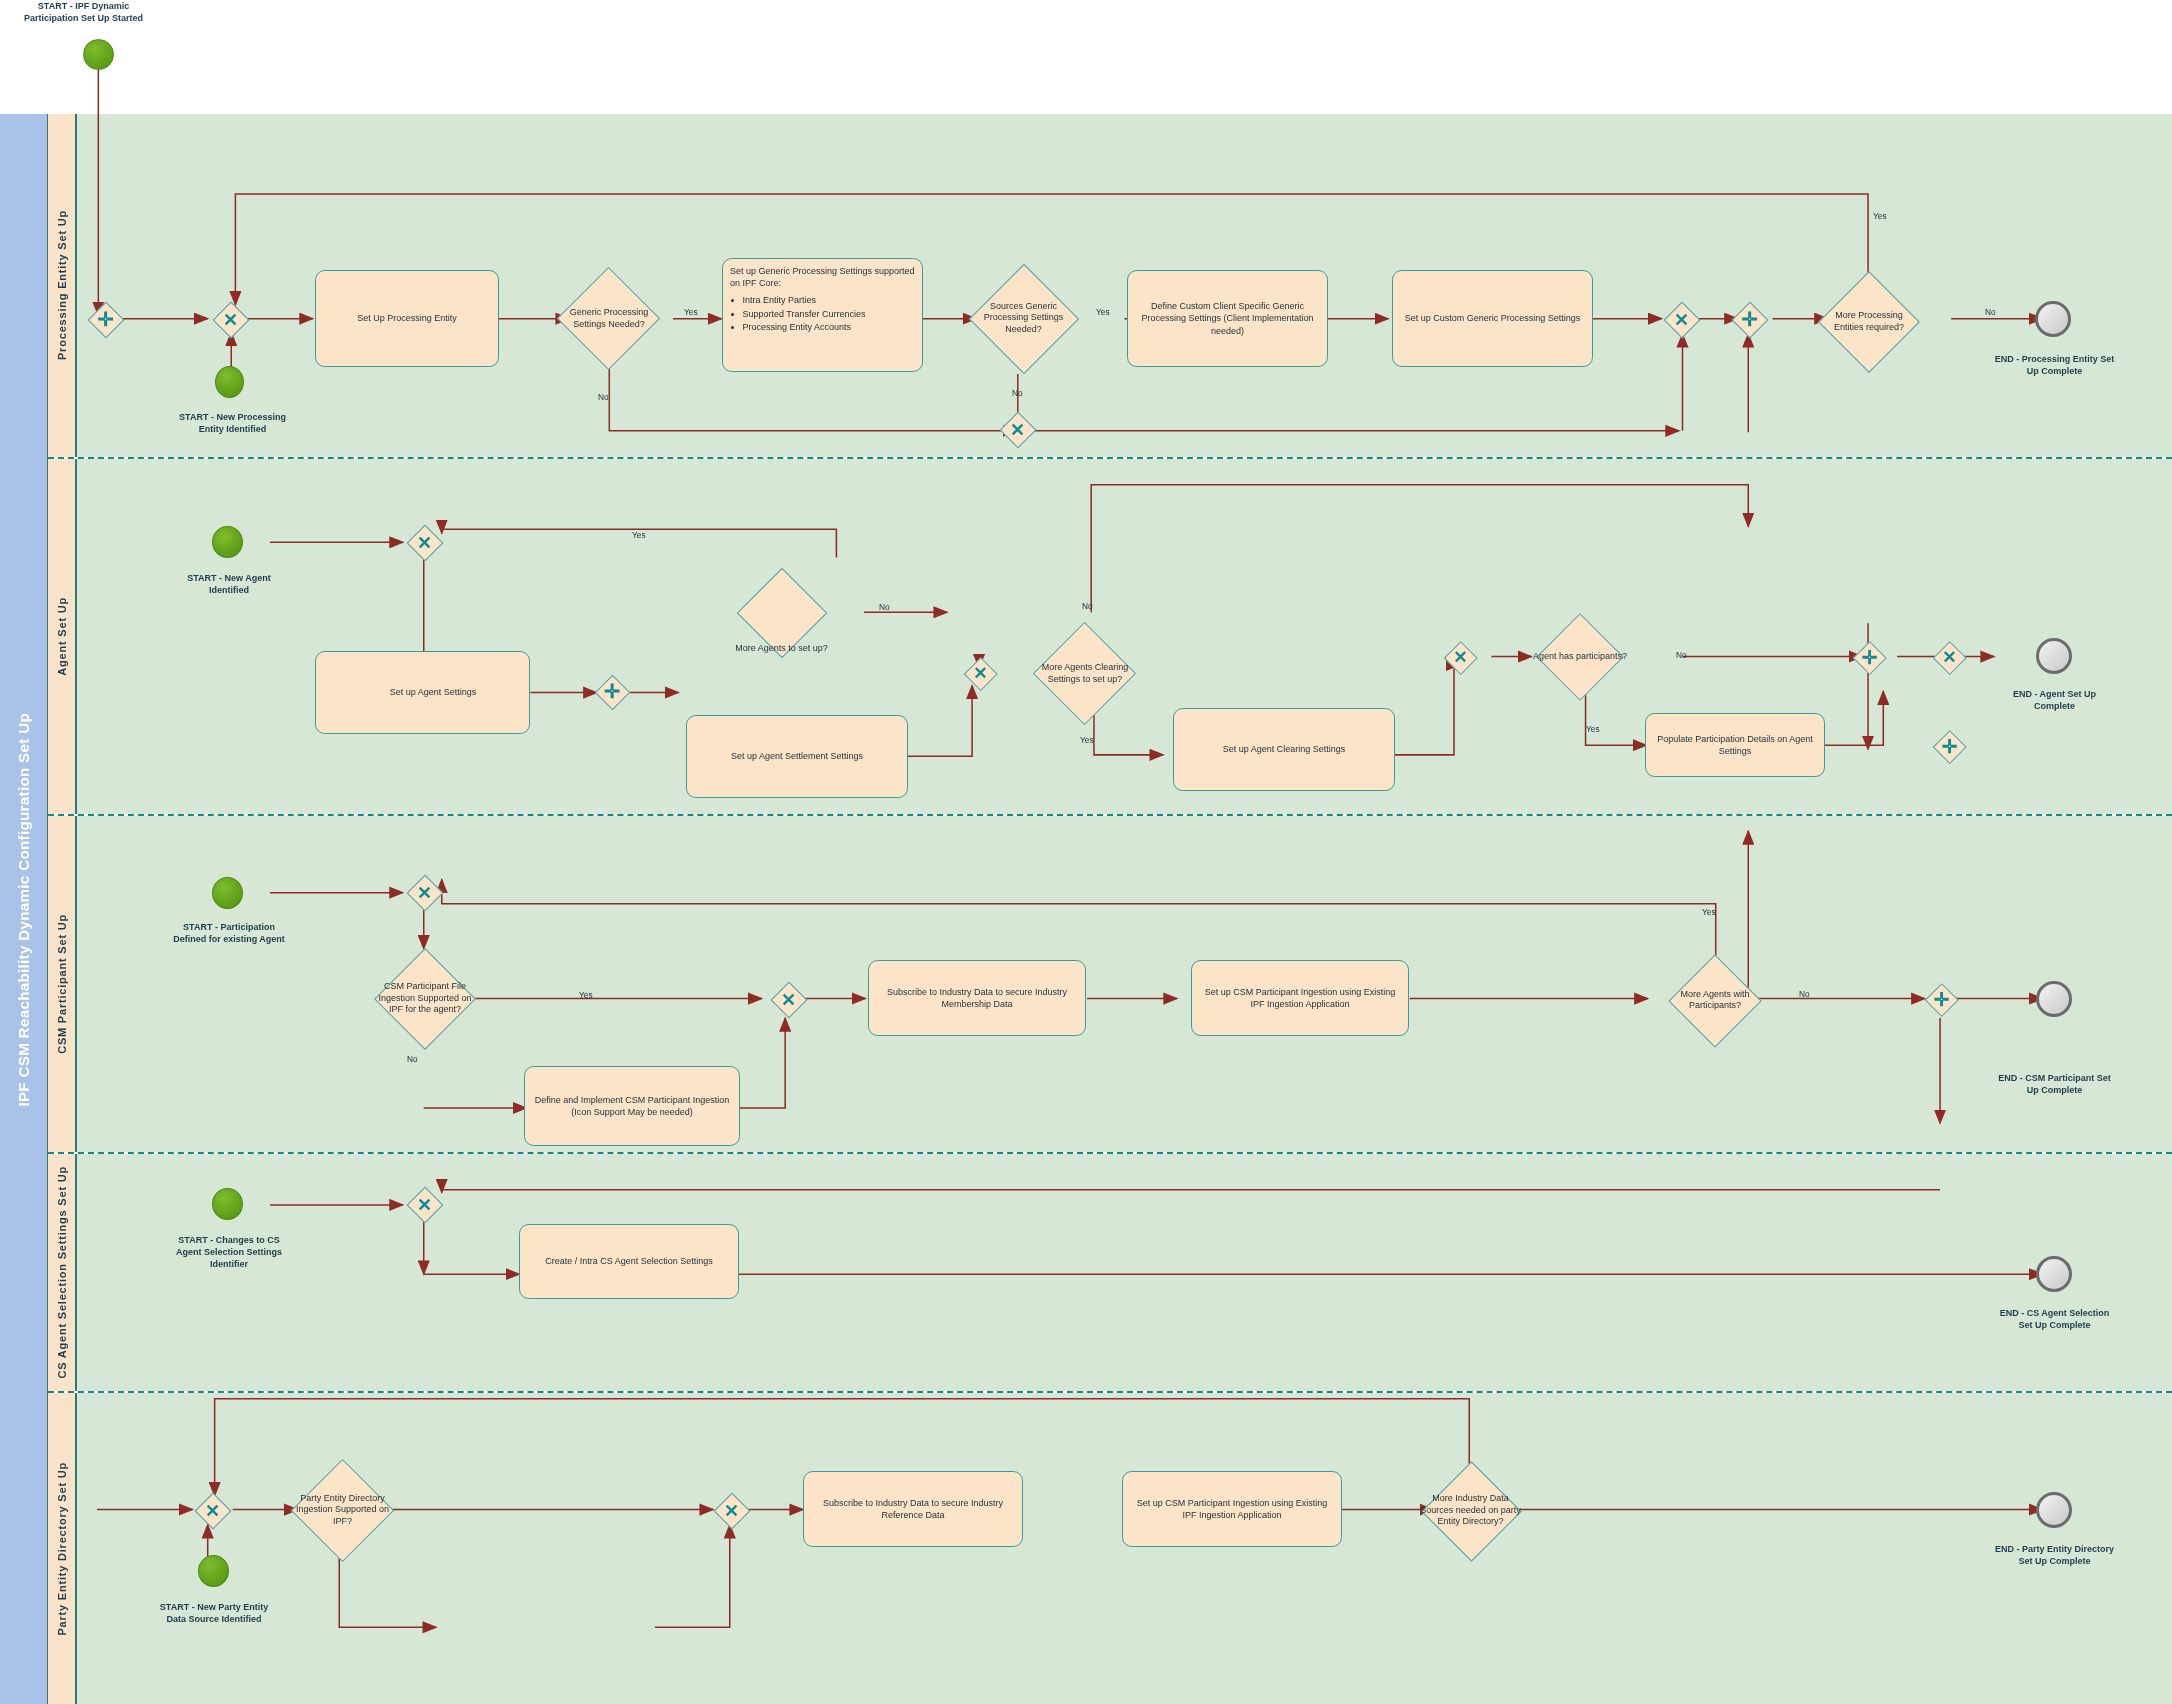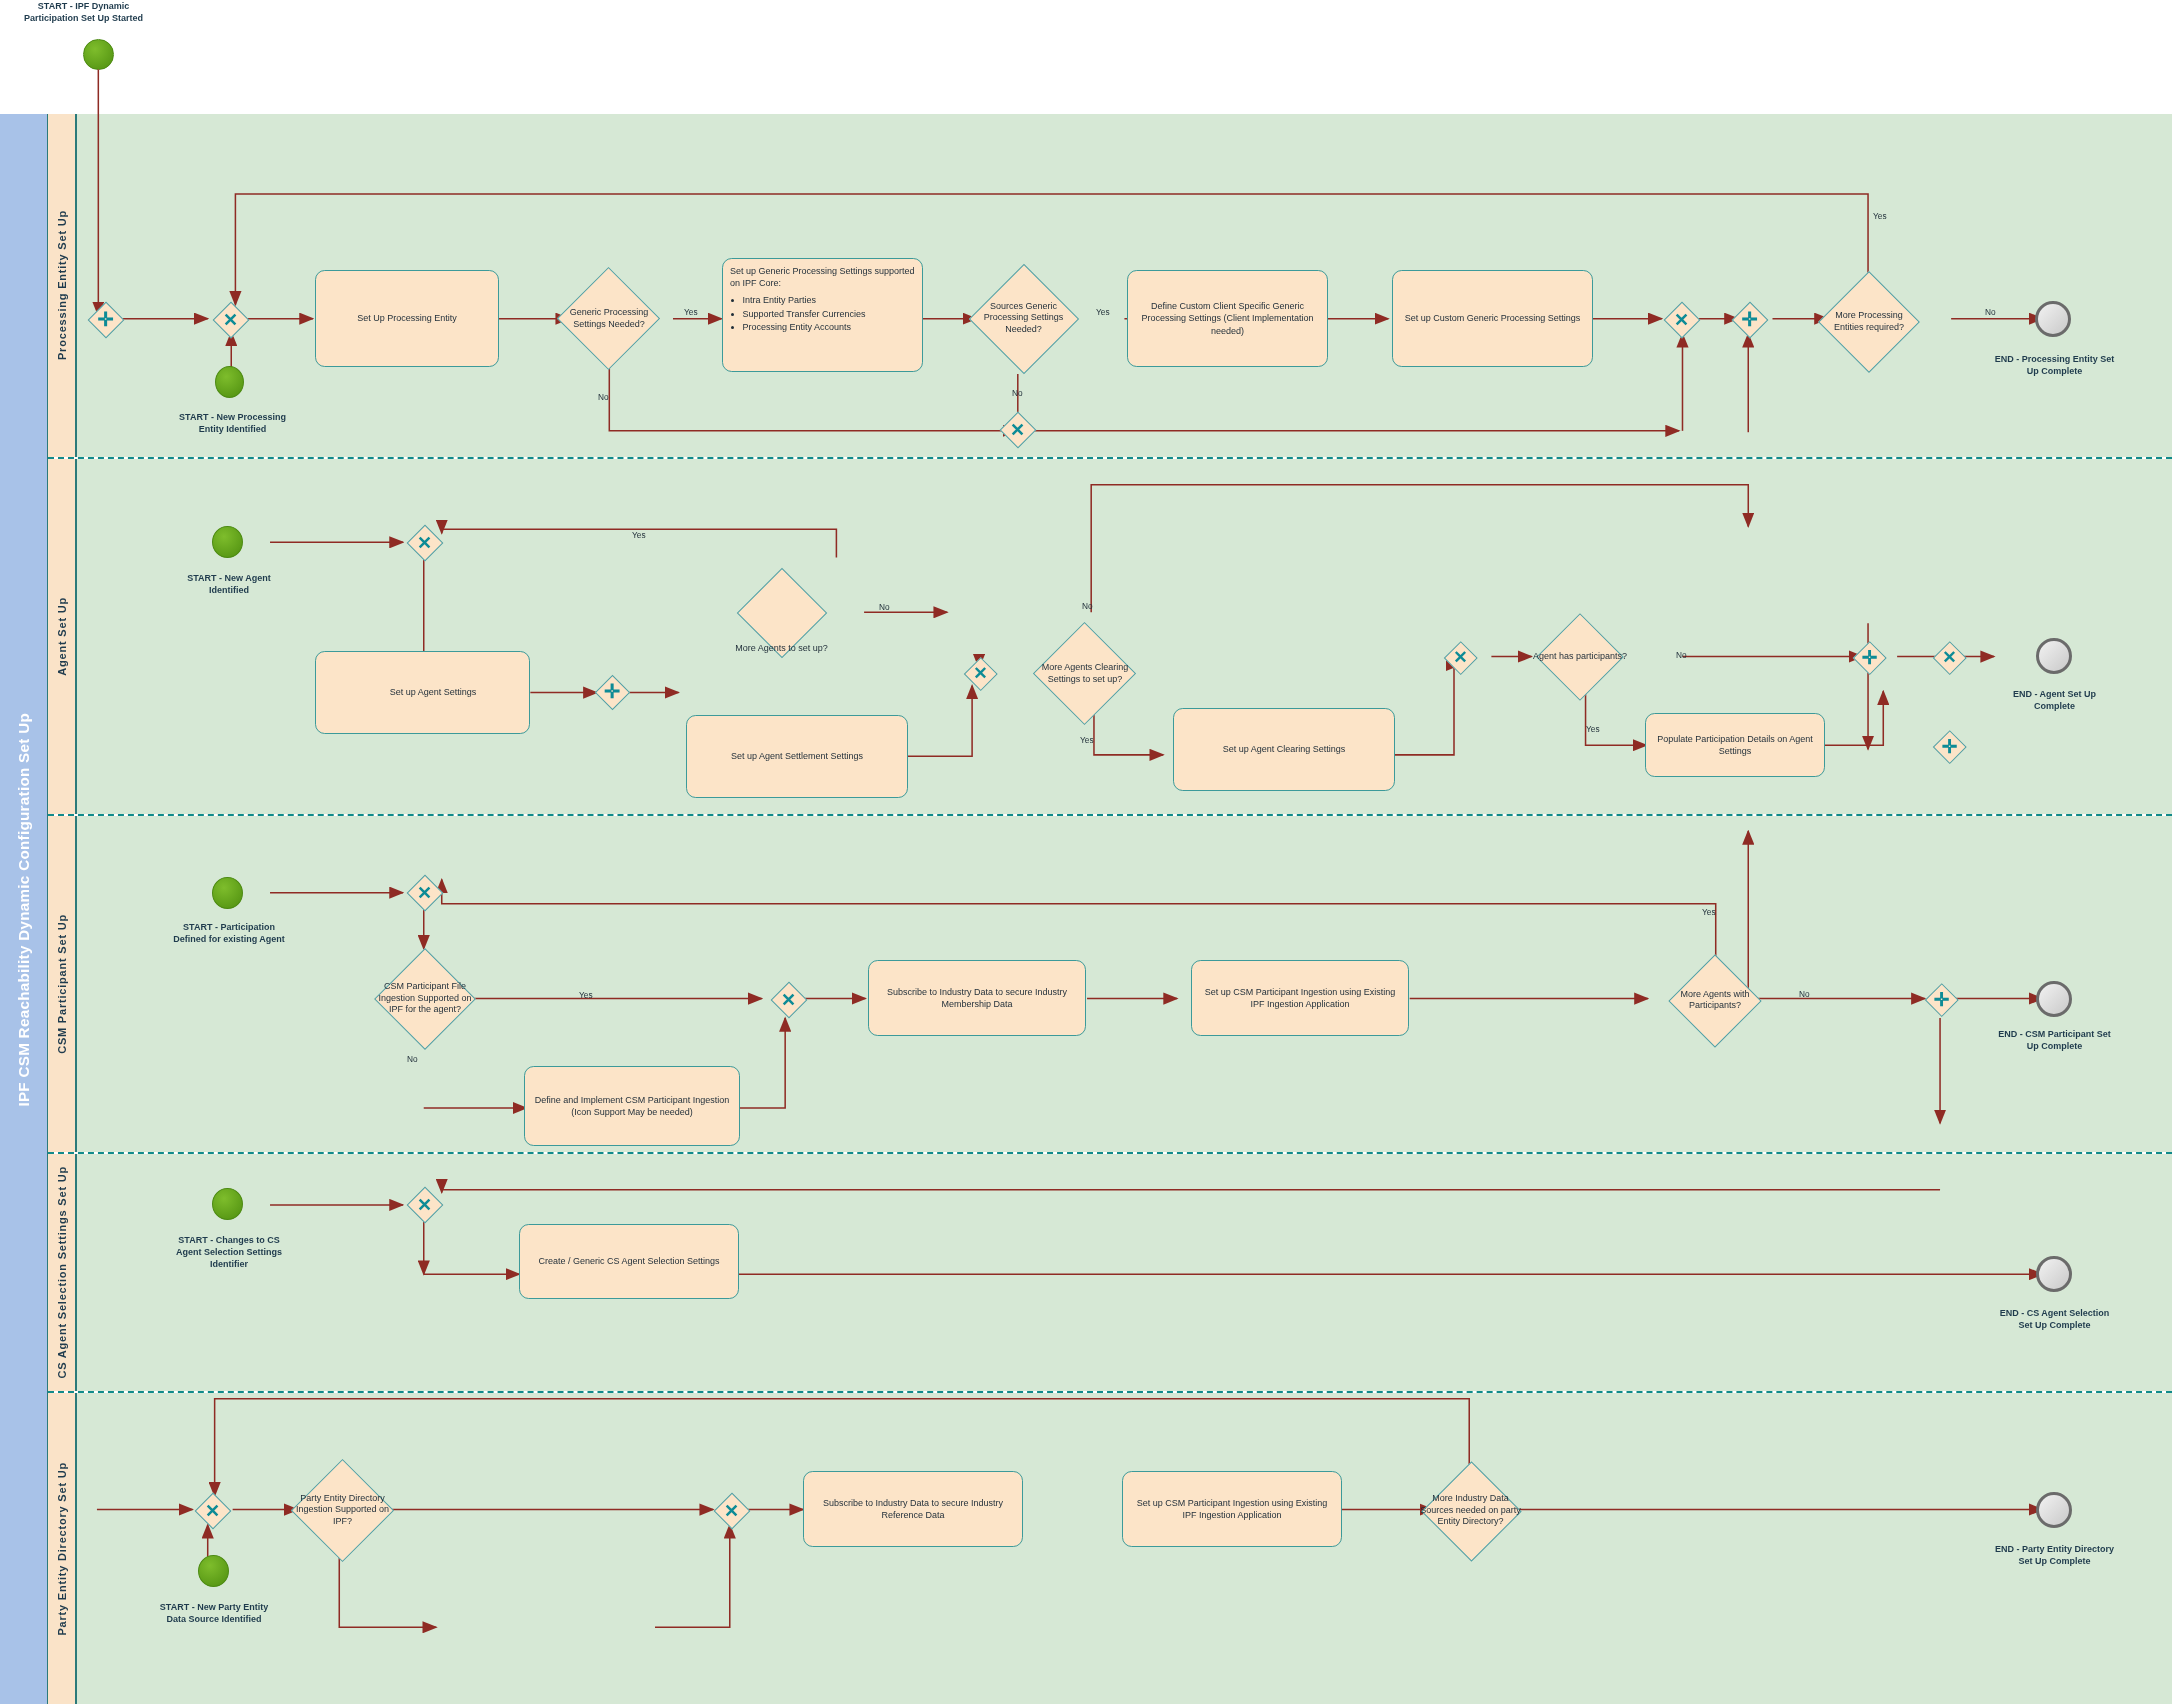--- a/index.html
+++ b/index.html
@@ -450,31 +450,31 @@
   </div>
   <span class="flow-label" style="left:1702px; top:907px;">Yes</span>
   <span class="flow-label" style="left:1799px; top:989px;">No</span>
 
   <div class="gw-wrap" style="left:1924px; top:982px; width:35px; height:35px;">
     <div class="gateway" style="width:23.5px;height:23.5px;left:5.5px;top:5.5px;position:absolute;"></div>
     <span class="gw-icon" style="font-size:18.7px;">✛</span>
   </div>
 
   <div class="node end-ev" style="left:2036px; top:981px; width:36px; height:36px;"></div>
-  <div class="ev-label" style="left:1994px; top:1028px; width:121px;">END -  CSM Participant Set Up Complete</div>
+  <div class="ev-label" style="left:1994px; top:1072px; width:121px;">END -  CSM Participant Set Up Complete</div>
 
   <div class="node start-ev" style="left:212px; top:1188px; width:30.5px; height:32px;"></div>
   <div class="ev-label" style="left:172px; top:1234px; width:114px;">START - Changes to CS Agent Selection Settings Identifier</div>
 
   <div class="gw-wrap" style="left:406px; top:1186px; width:37px; height:37px;">
     <div class="gateway" style="width:26px;height:26px;left:5.5px;top:5.5px;position:absolute;"></div>
     <span class="gw-icon" style="font-size:18px;">✕</span>
   </div>
 
-  <div class="node task" style="left:519px; top:1224px; width:220px; height:75px;">Create / Generic CS Agent Selection Settings</div>
+  <div class="node task" style="left:519px; top:1224px; width:220px; height:75px;">Create / Intra CS Agent Selection Settings</div>
 
   <div class="node end-ev" style="left:2036px; top:1256px; width:36px; height:36px;"></div>
   <div class="ev-label" style="left:1994px; top:1307px; width:121px;">END -  CS Agent Selection Set Up Complete</div>
 
   <div class="gw-wrap" style="left:194px; top:1492px; width:37px; height:37px;">
     <div class="gateway" style="width:26px;height:26px;left:5.5px;top:5.5px;position:absolute;"></div>
     <span class="gw-icon" style="font-size:18px;">✕</span>
   </div>
 
   <div class="node start-ev" style="left:198px; top:1555px; width:30.5px; height:32px;"></div>

